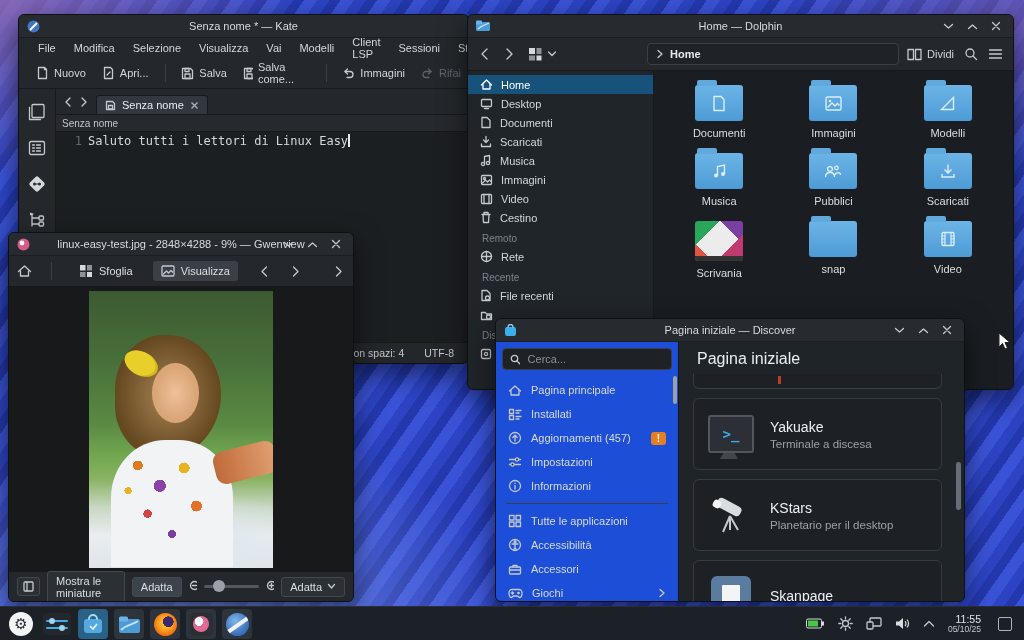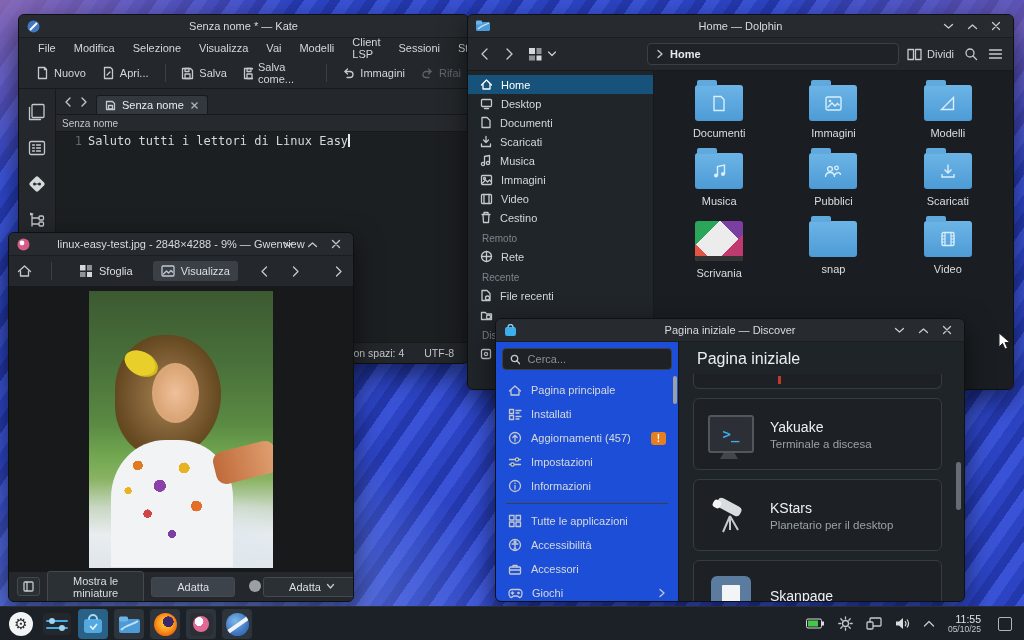--- a/index.html
+++ b/index.html
@@ -81,21 +81,21 @@
   .thumb::after{content:"";position:absolute;left:0;right:0;bottom:0;height:5px;background:#333;}
   
   #gwen{left:8px;top:232px;width:344px;height:368px;display:flex;flex-direction:column;z-index:3;}
   .gtoolbar{height:30px;display:flex;align-items:center;gap:12px;background:#24282c;border-bottom:1px solid #17191c;
             padding:0 8px;flex:none;}
   .gbtn{display:flex;align-items:center;gap:6px;font-size:11px;color:#dcdfe2;padding:4px 8px;border-radius:3px;}
   .gbtn.active{background:#3a4046;}
   .gview{flex:1;background:#17191b;display:flex;align-items:center;justify-content:center;min-height:0;}
   .gbottom{height:29px;background:#24282c;border-top:1px solid #17191c;display:flex;align-items:center;gap:7px;
            padding:0 8px;flex:none;}
-  .obtn{border:1px solid #43494f;border-radius:3px;padding:3px 25px;font-size:11px;color:#dcdfe2;
+  .obtn{border:1px solid #43494f;border-radius:3px;padding:3px 8px;font-size:11px;color:#dcdfe2;
         display:flex;align-items:center;gap:5px;background:#2b3034;}
   .obtn.active{background:#3d434a;}
   .slider{width:86px;height:3px;background:#55595e;border-radius:2px;position:relative;}
   .knob{position:absolute;top:-5px;left:16%;width:12px;height:12px;border-radius:50%;background:#9aa0a6;}
   
   .photo{width:184px;height:277px;position:relative;overflow:hidden;background:
      radial-gradient(120px 70px at 70% 92%, #dfe7ee 0%, transparent 75%),
      linear-gradient(180deg,#3c5a32 0%,#49703a 26%,#5a8a43 48%,#73a851 60%,#8ab363 68%,#c8d7c2 78%,#e9edf0 88%,#dfe5ea 100%);}
   .ph-hair{position:absolute;left:14%;top:16%;width:58%;height:44%;border-radius:48% 52% 55% 45%;
      background:radial-gradient(closest-side,#9a7847 20%,#7c5c33 65%,#64481f 100%);}

